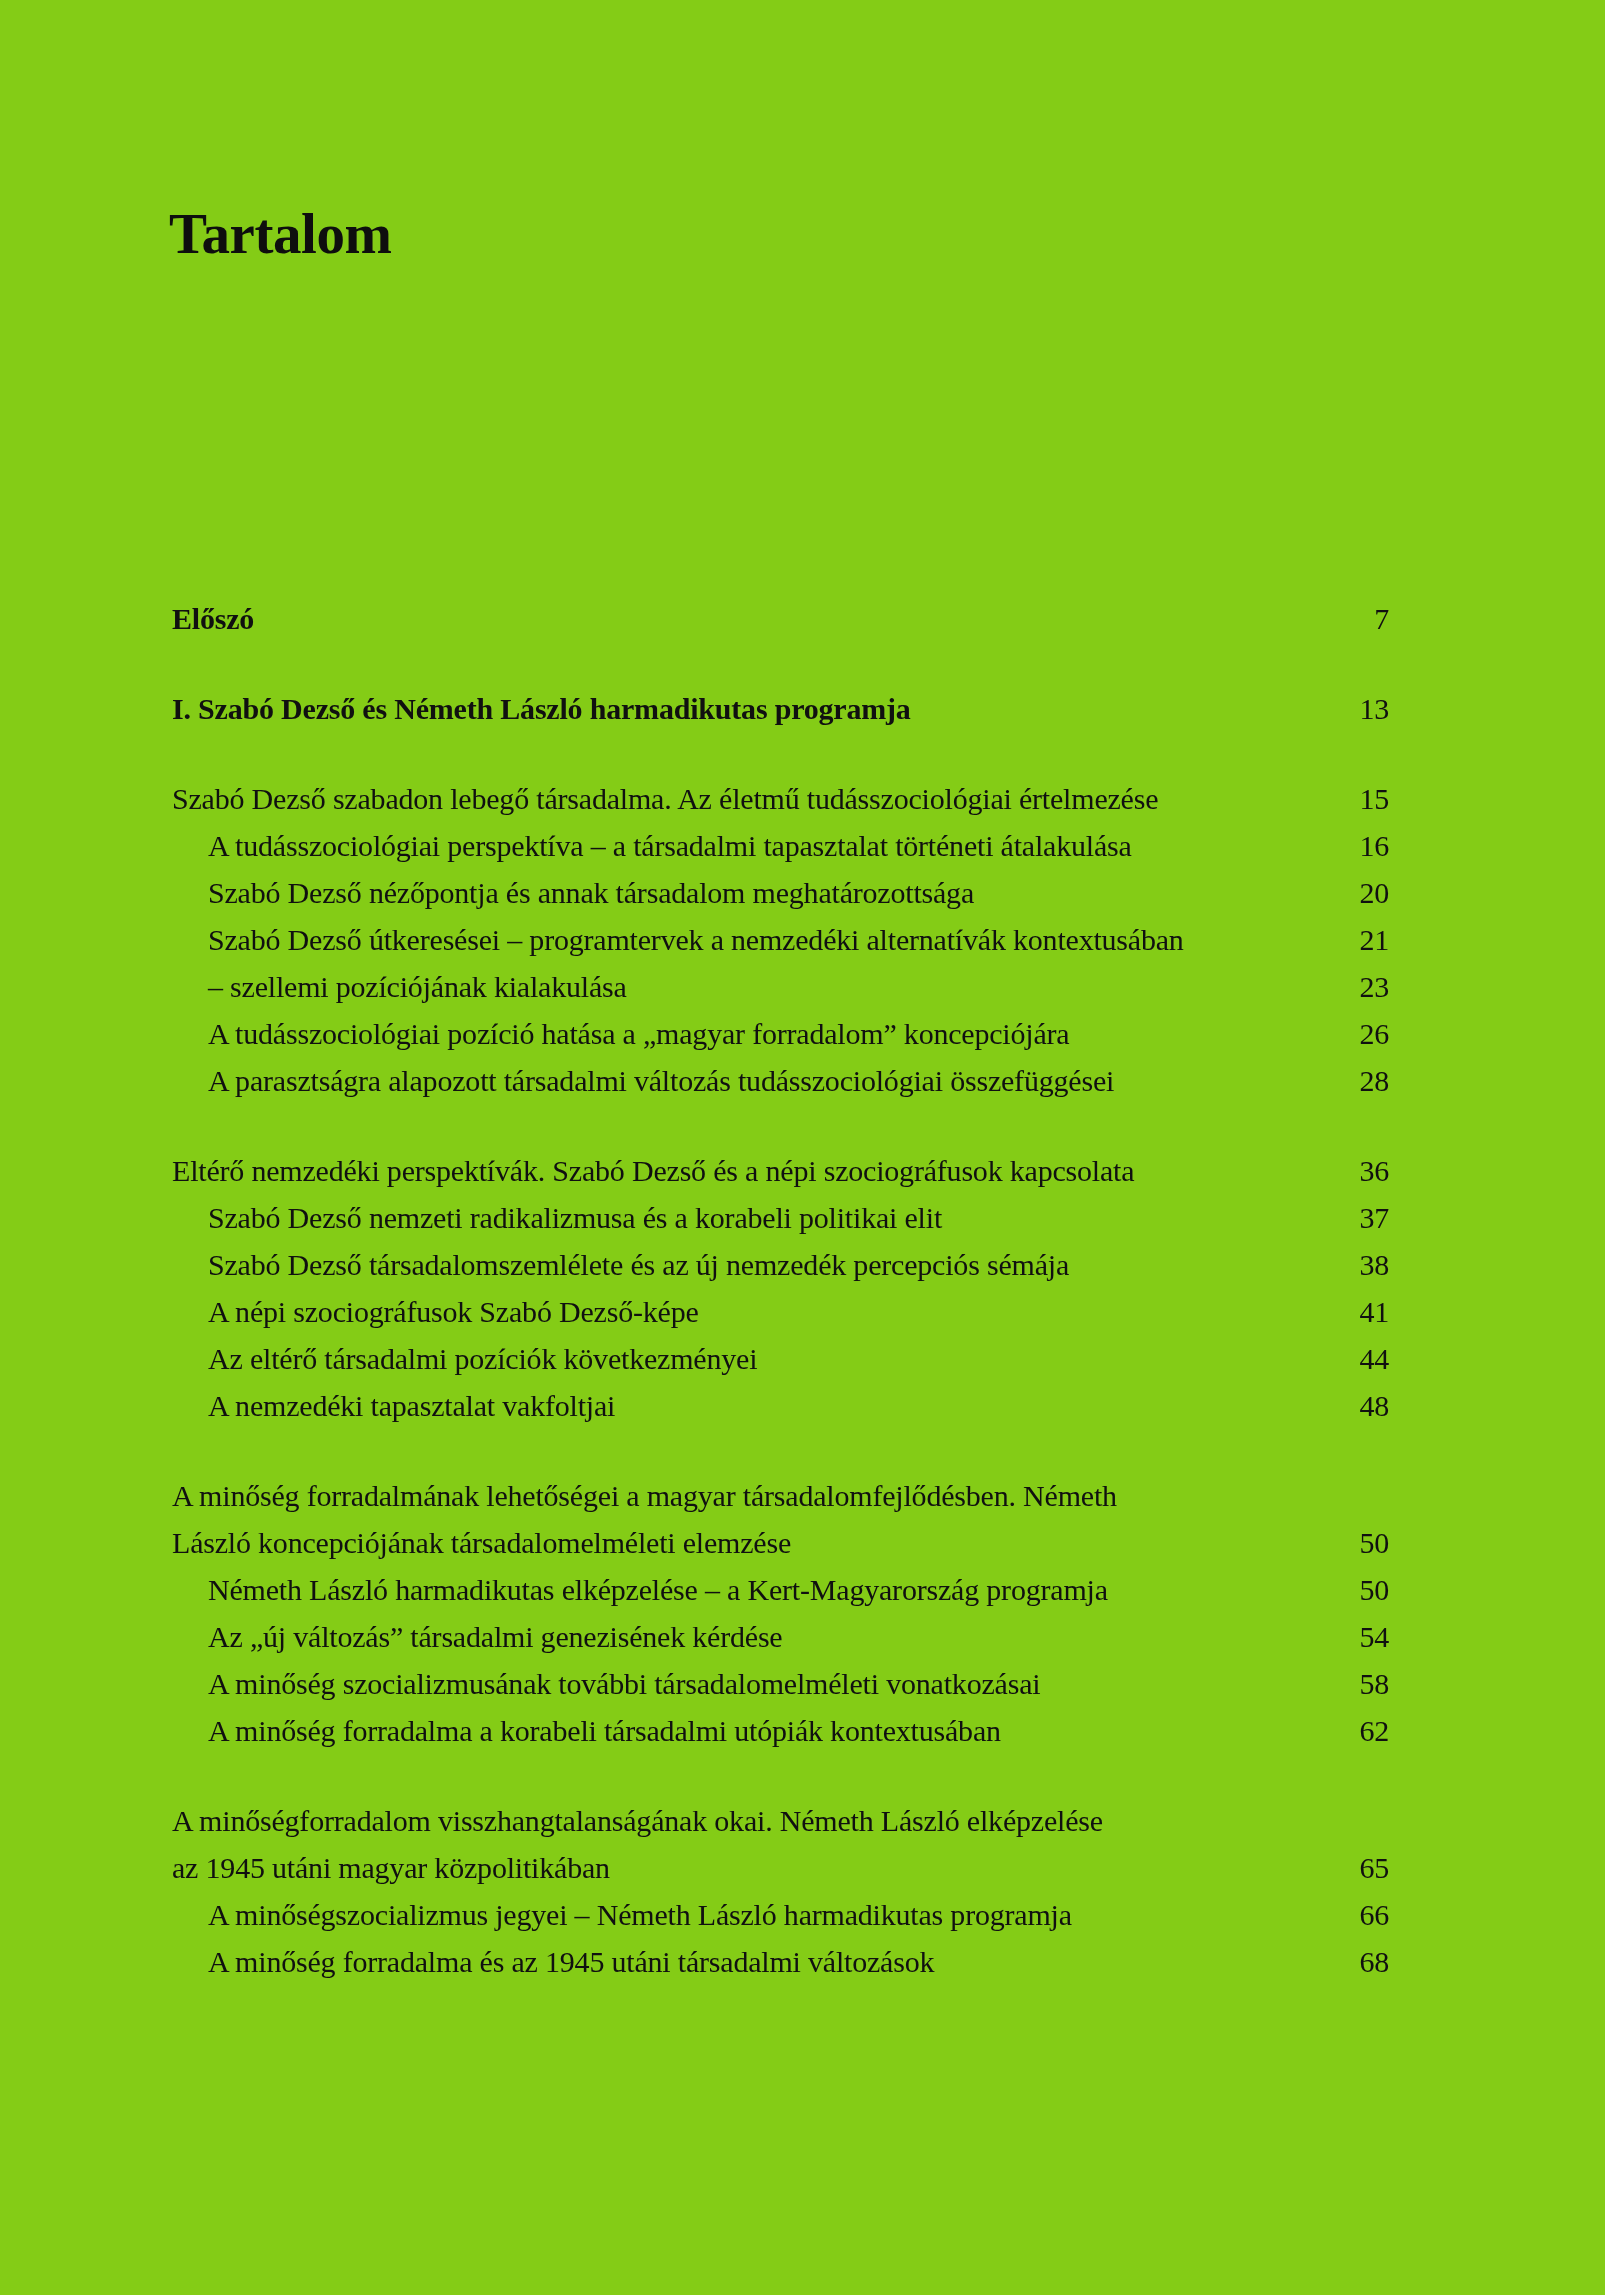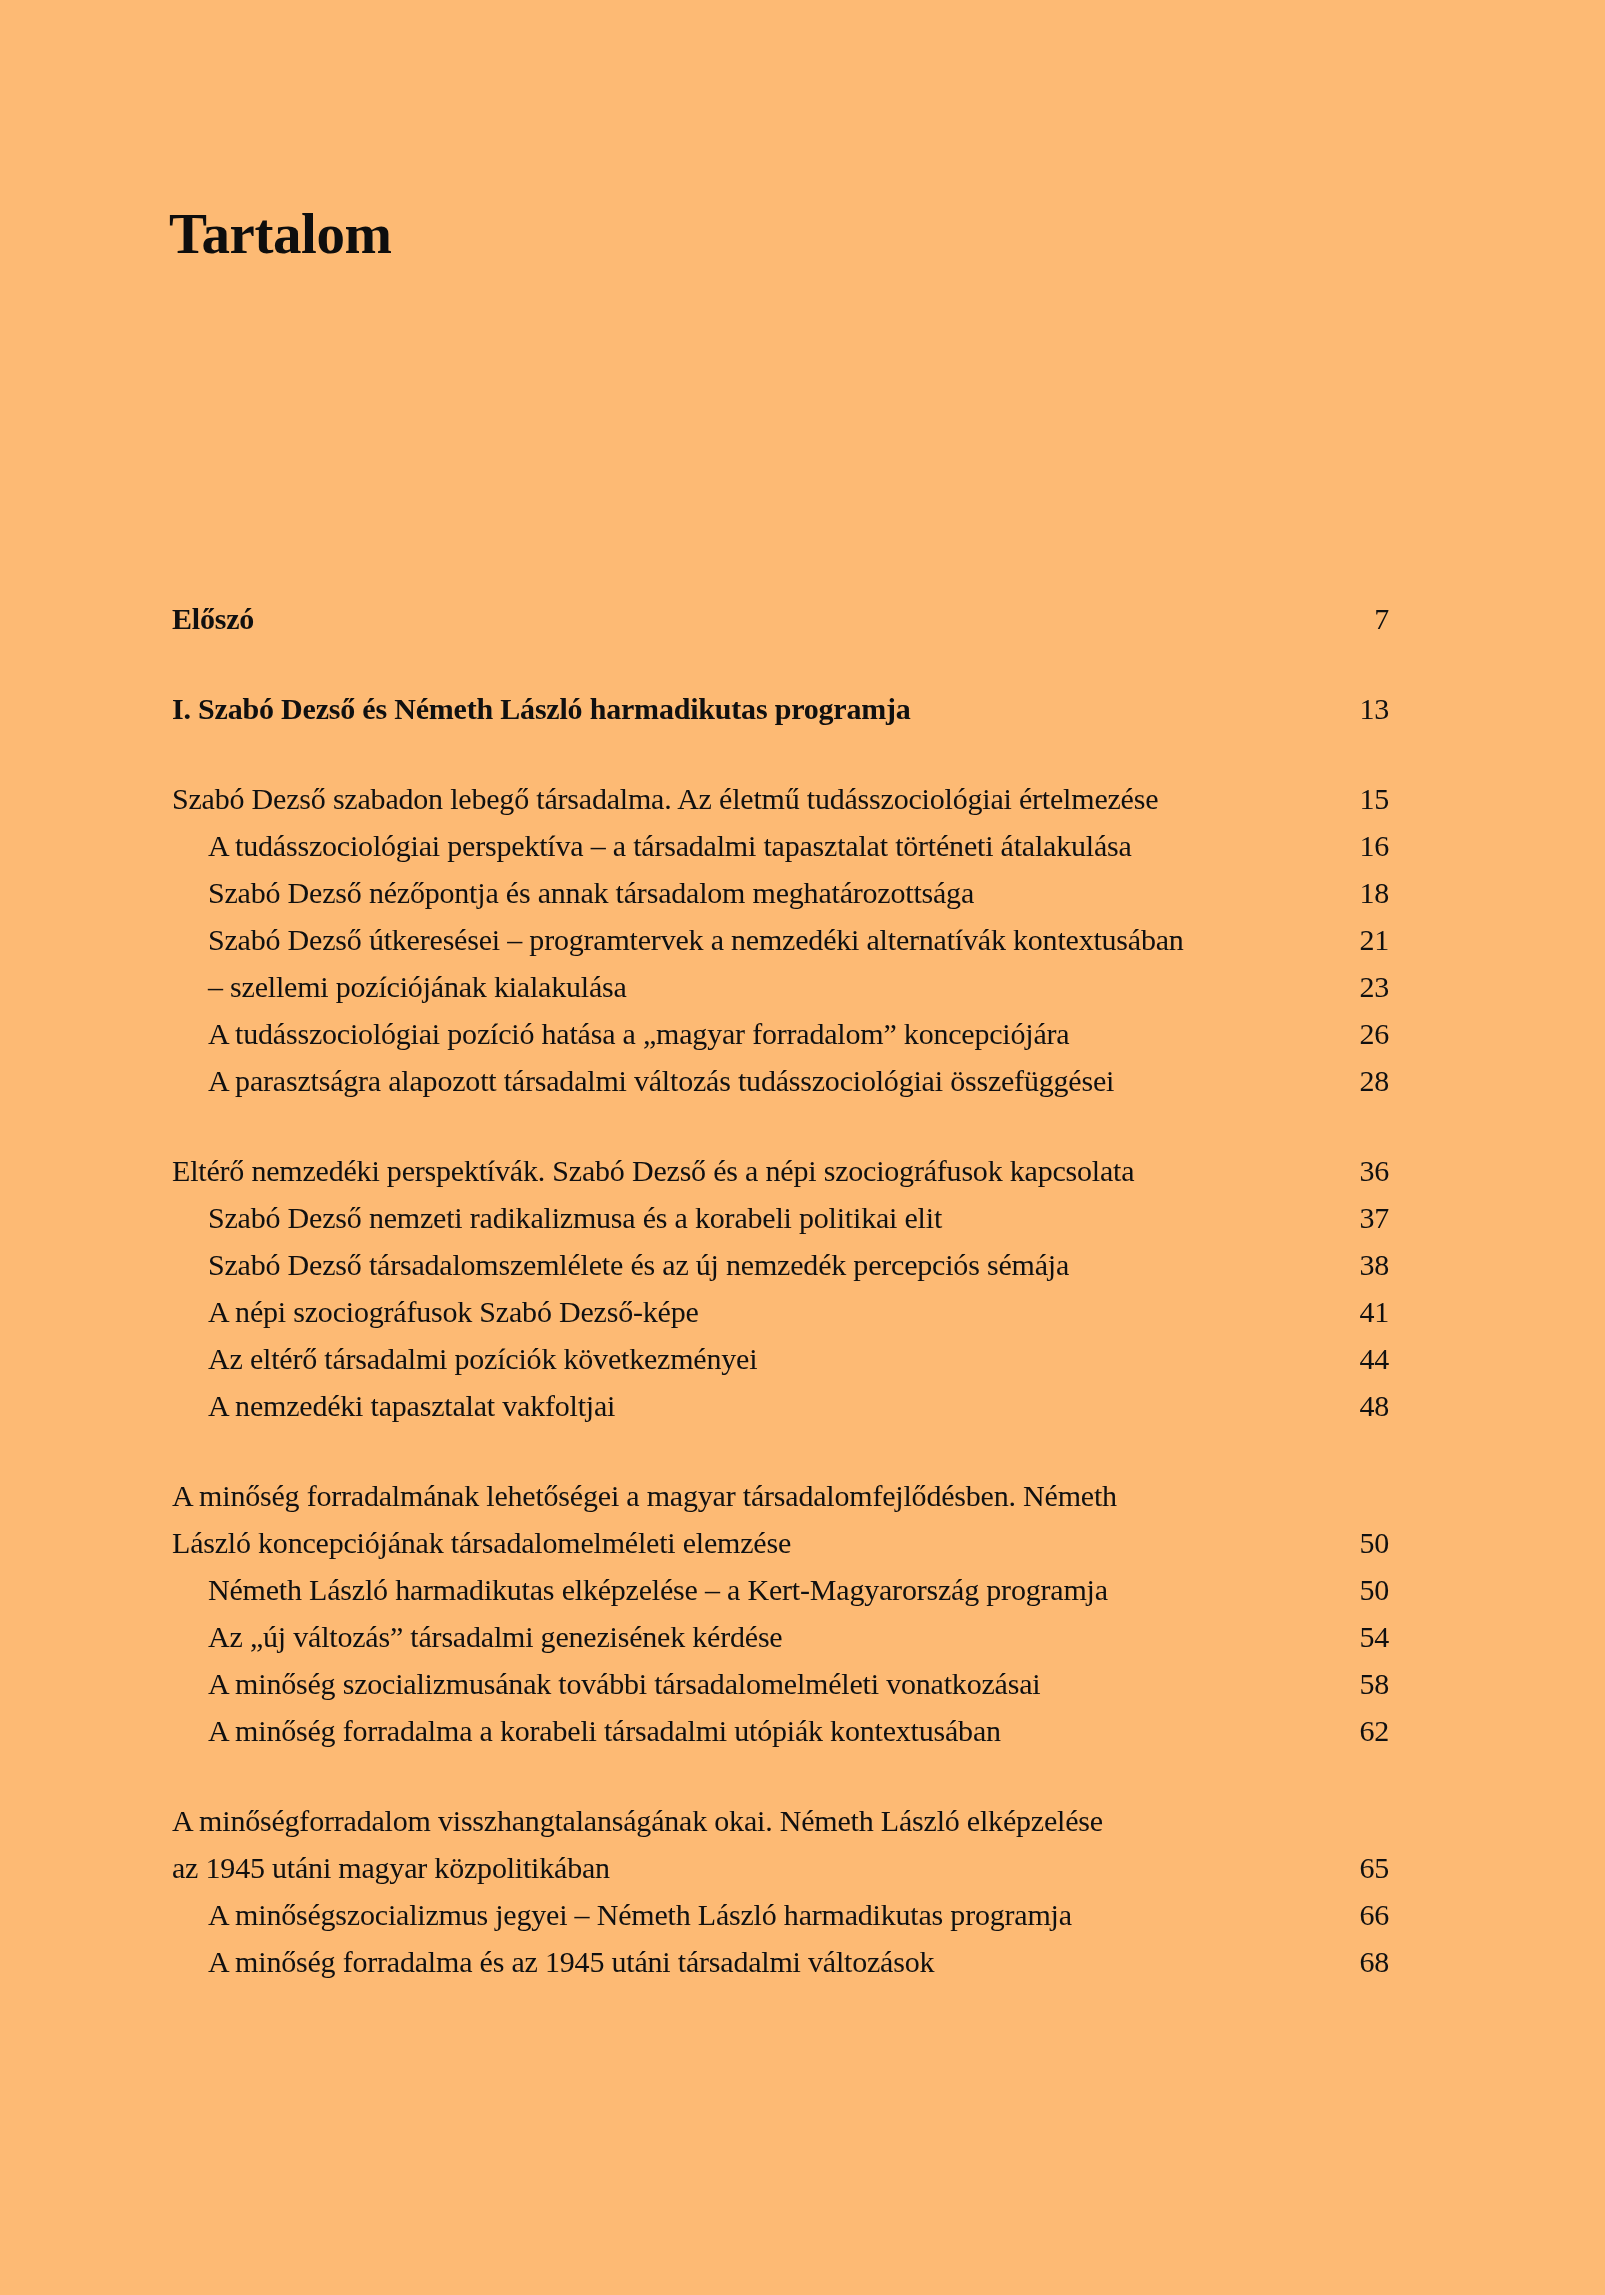--- a/index.html
+++ b/index.html
@@ -10,21 +10,21 @@
   }
   body {
     width: 1605px;
     height: 2295px;
     position: relative;
     overflow: hidden;
   }
   .page {
     position: absolute;
     inset: 0;
-    background: #fdba74;
+    background: #84cc16;
     color: #101010;
     font-family: "Liberation Serif", "DejaVu Serif", serif;
   }
   .title {
     position: absolute;
     left: 169px;
     top: 205px;
     margin: 0;
     font-size: 57px;
     line-height: 1.0;
@@ -84,21 +84,21 @@
       <div class="row gap">
     <span class="entry-text">Szabó Dezső szabadon lebegő társadalma. Az életmű tudásszociológiai értelmezése</span>
     <span class="entry-page">15</span>
   </div>
       <div class="row indent">
     <span class="entry-text">A tudásszociológiai perspektíva – a társadalmi tapasztalat történeti átalakulása</span>
     <span class="entry-page">16</span>
   </div>
       <div class="row indent">
     <span class="entry-text">Szabó Dezső nézőpontja és annak társadalom meghatározottsága</span>
-    <span class="entry-page">18</span>
+    <span class="entry-page">20</span>
   </div>
       <div class="row indent">
     <span class="entry-text">Szabó Dezső útkeresései – programtervek a nemzedéki alternatívák kontextusában</span>
     <span class="entry-page">21</span>
   </div>
       <div class="row indent">
     <span class="entry-text">– szellemi pozíciójának kialakulása</span>
     <span class="entry-page">23</span>
   </div>
       <div class="row indent">

